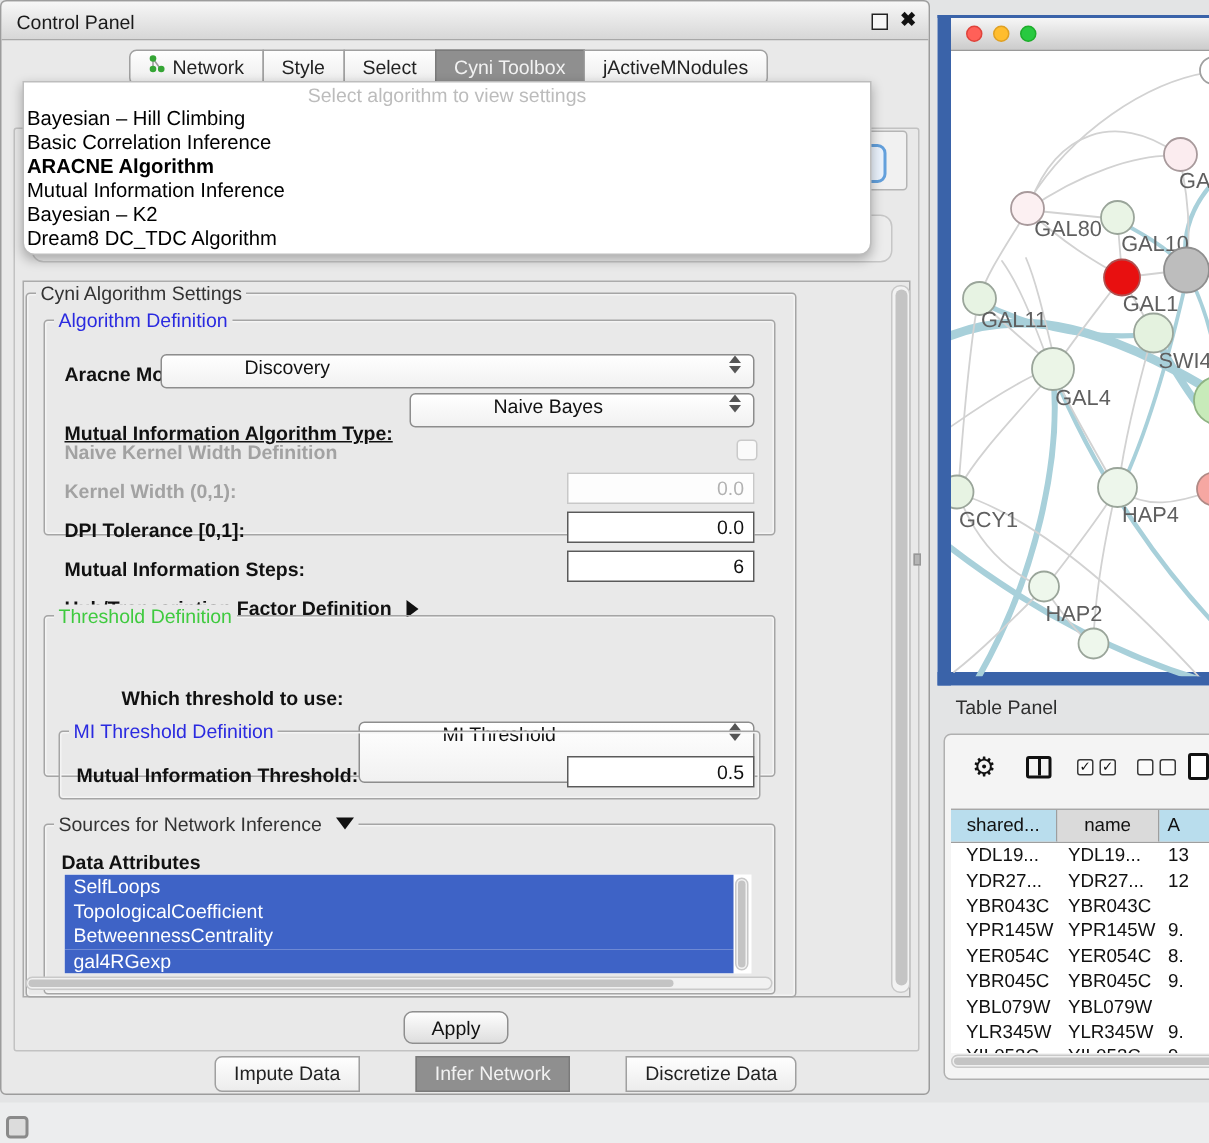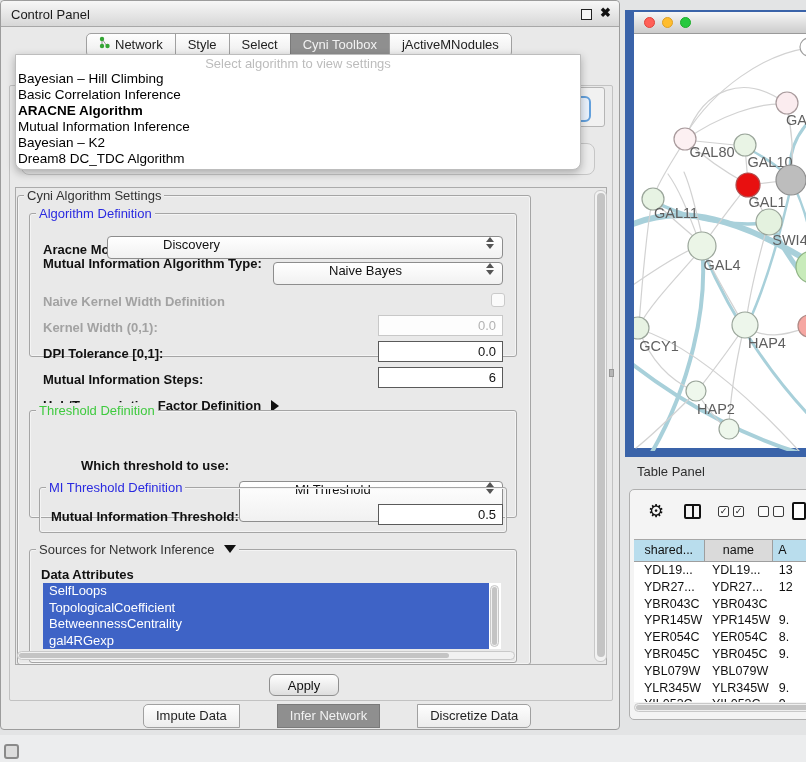--- a/index.html
+++ b/index.html
@@ -230,21 +230,21 @@
 
   <span class="lbl" style="left:42px;top:241px;">Aracne Mode:</span>
   <div class="combo" style="left:106px;top:235px;width:396px;height:23px;">
     <span class="cval">Discovery</span>
     <span class="spin">
         <i class="up"></i>
         <i class="dn"></i>
       </span>
   </div>
 
-  <span class="lbl" style="left:42px;top:255px;">Mutual Information Algorithm Type:</span>
+  <span class="lbl" style="left:42px;top:280px;text-decoration:underline;">Mutual Information Algorithm Type:</span>
   <div class="combo" style="left:272px;top:261px;width:230px;height:23px;">
     <span class="cval">Naive Bayes</span>
     <span class="spin">
         <i class="up"></i>
         <i class="dn"></i>
       </span>
   </div>
 
   <span class="lbl dis" style="left:42px;top:293px;">Naive Kernel Width Definition</span>
   <span class="cbx" style="left:490px;top:292px;"></span>

